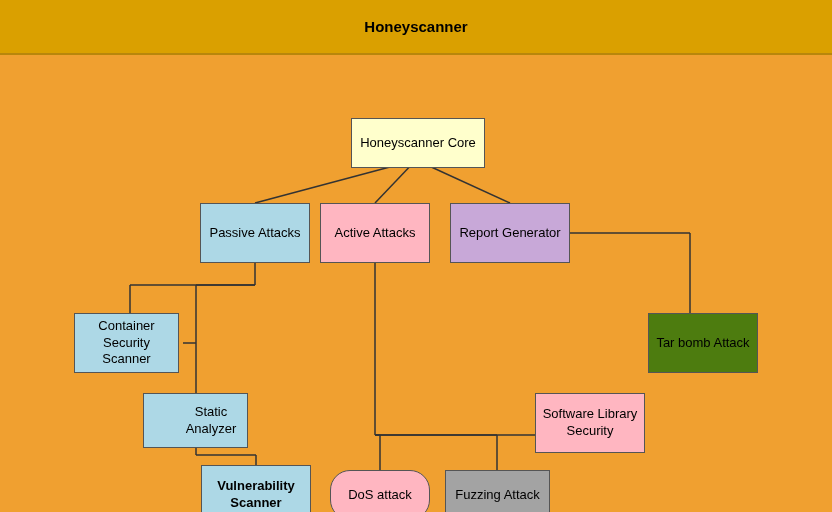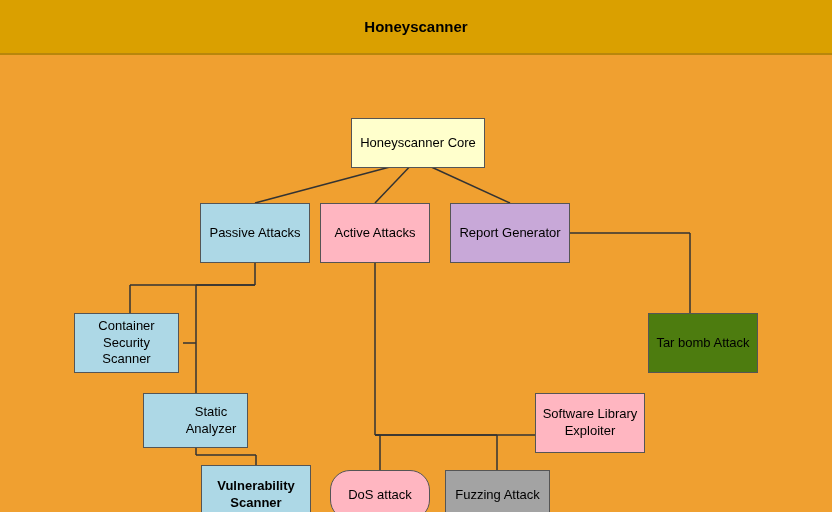--- a/index.html
+++ b/index.html
@@ -198,20 +198,20 @@
 
   <div class="node node-dos">
     <span>DoS attack</span>
   </div>
 
   <div class="node node-fuzzing">
     <span>Fuzzing Attack</span>
   </div>
 
   <div class="node node-software">
-    <span>Software Library Exploiter</span>
+    <span>Software Library Security</span>
   </div>
 
   <div class="node node-tar">
     <span>Tar bomb Attack</span>
   </div>
 
 </div>
 
 </body></html>

